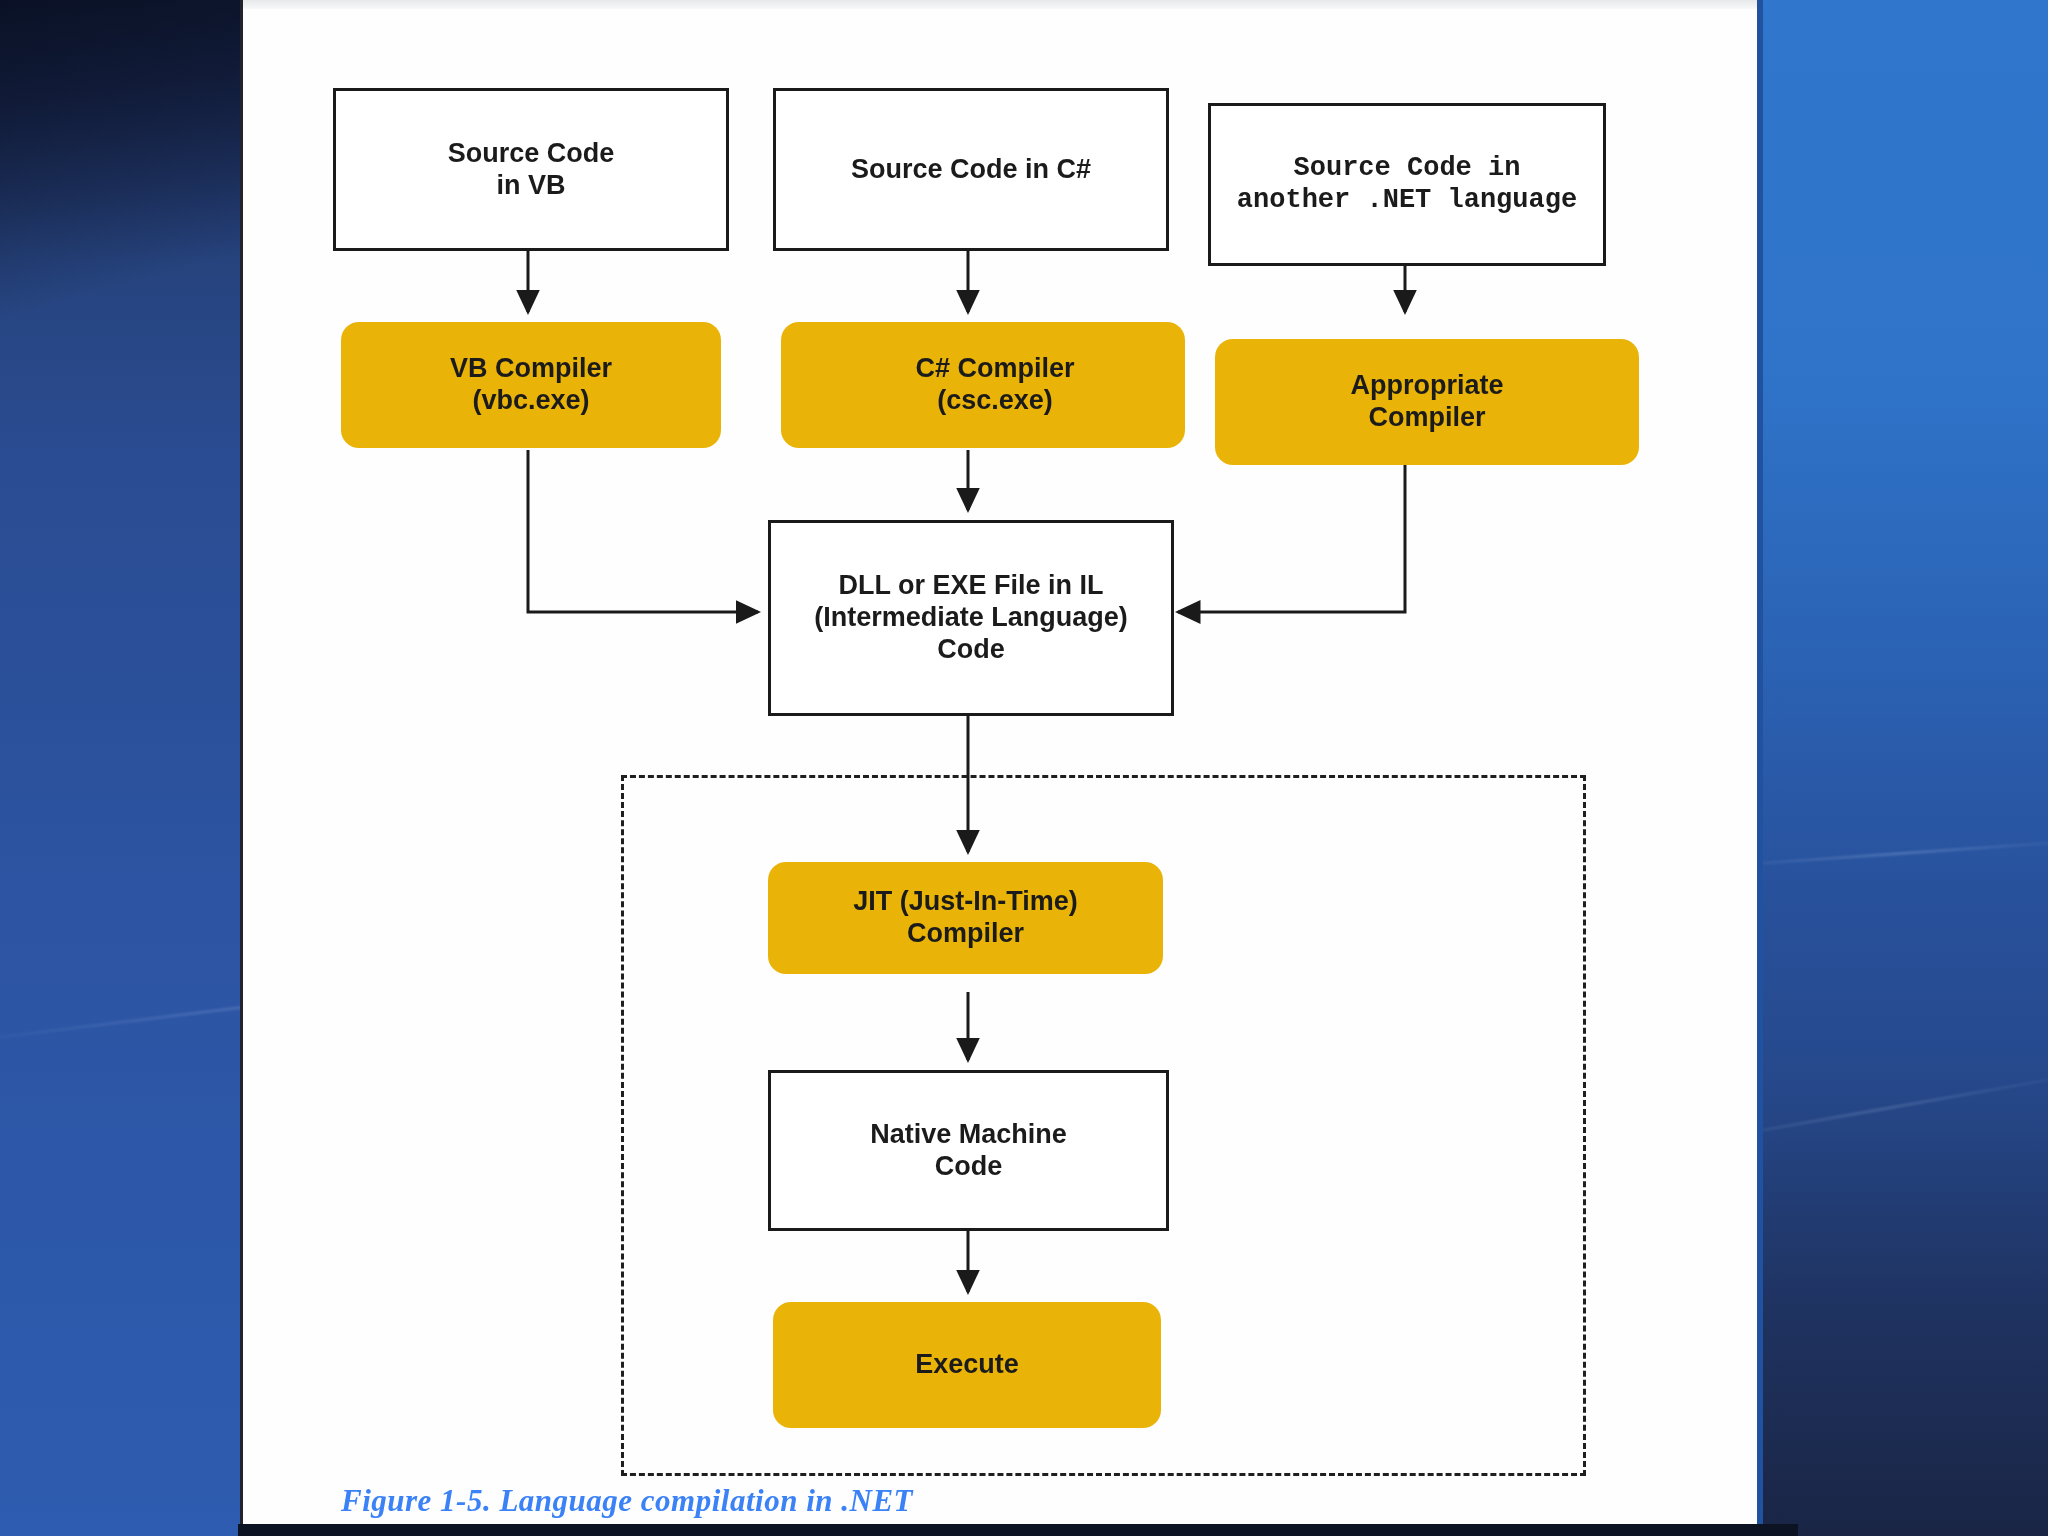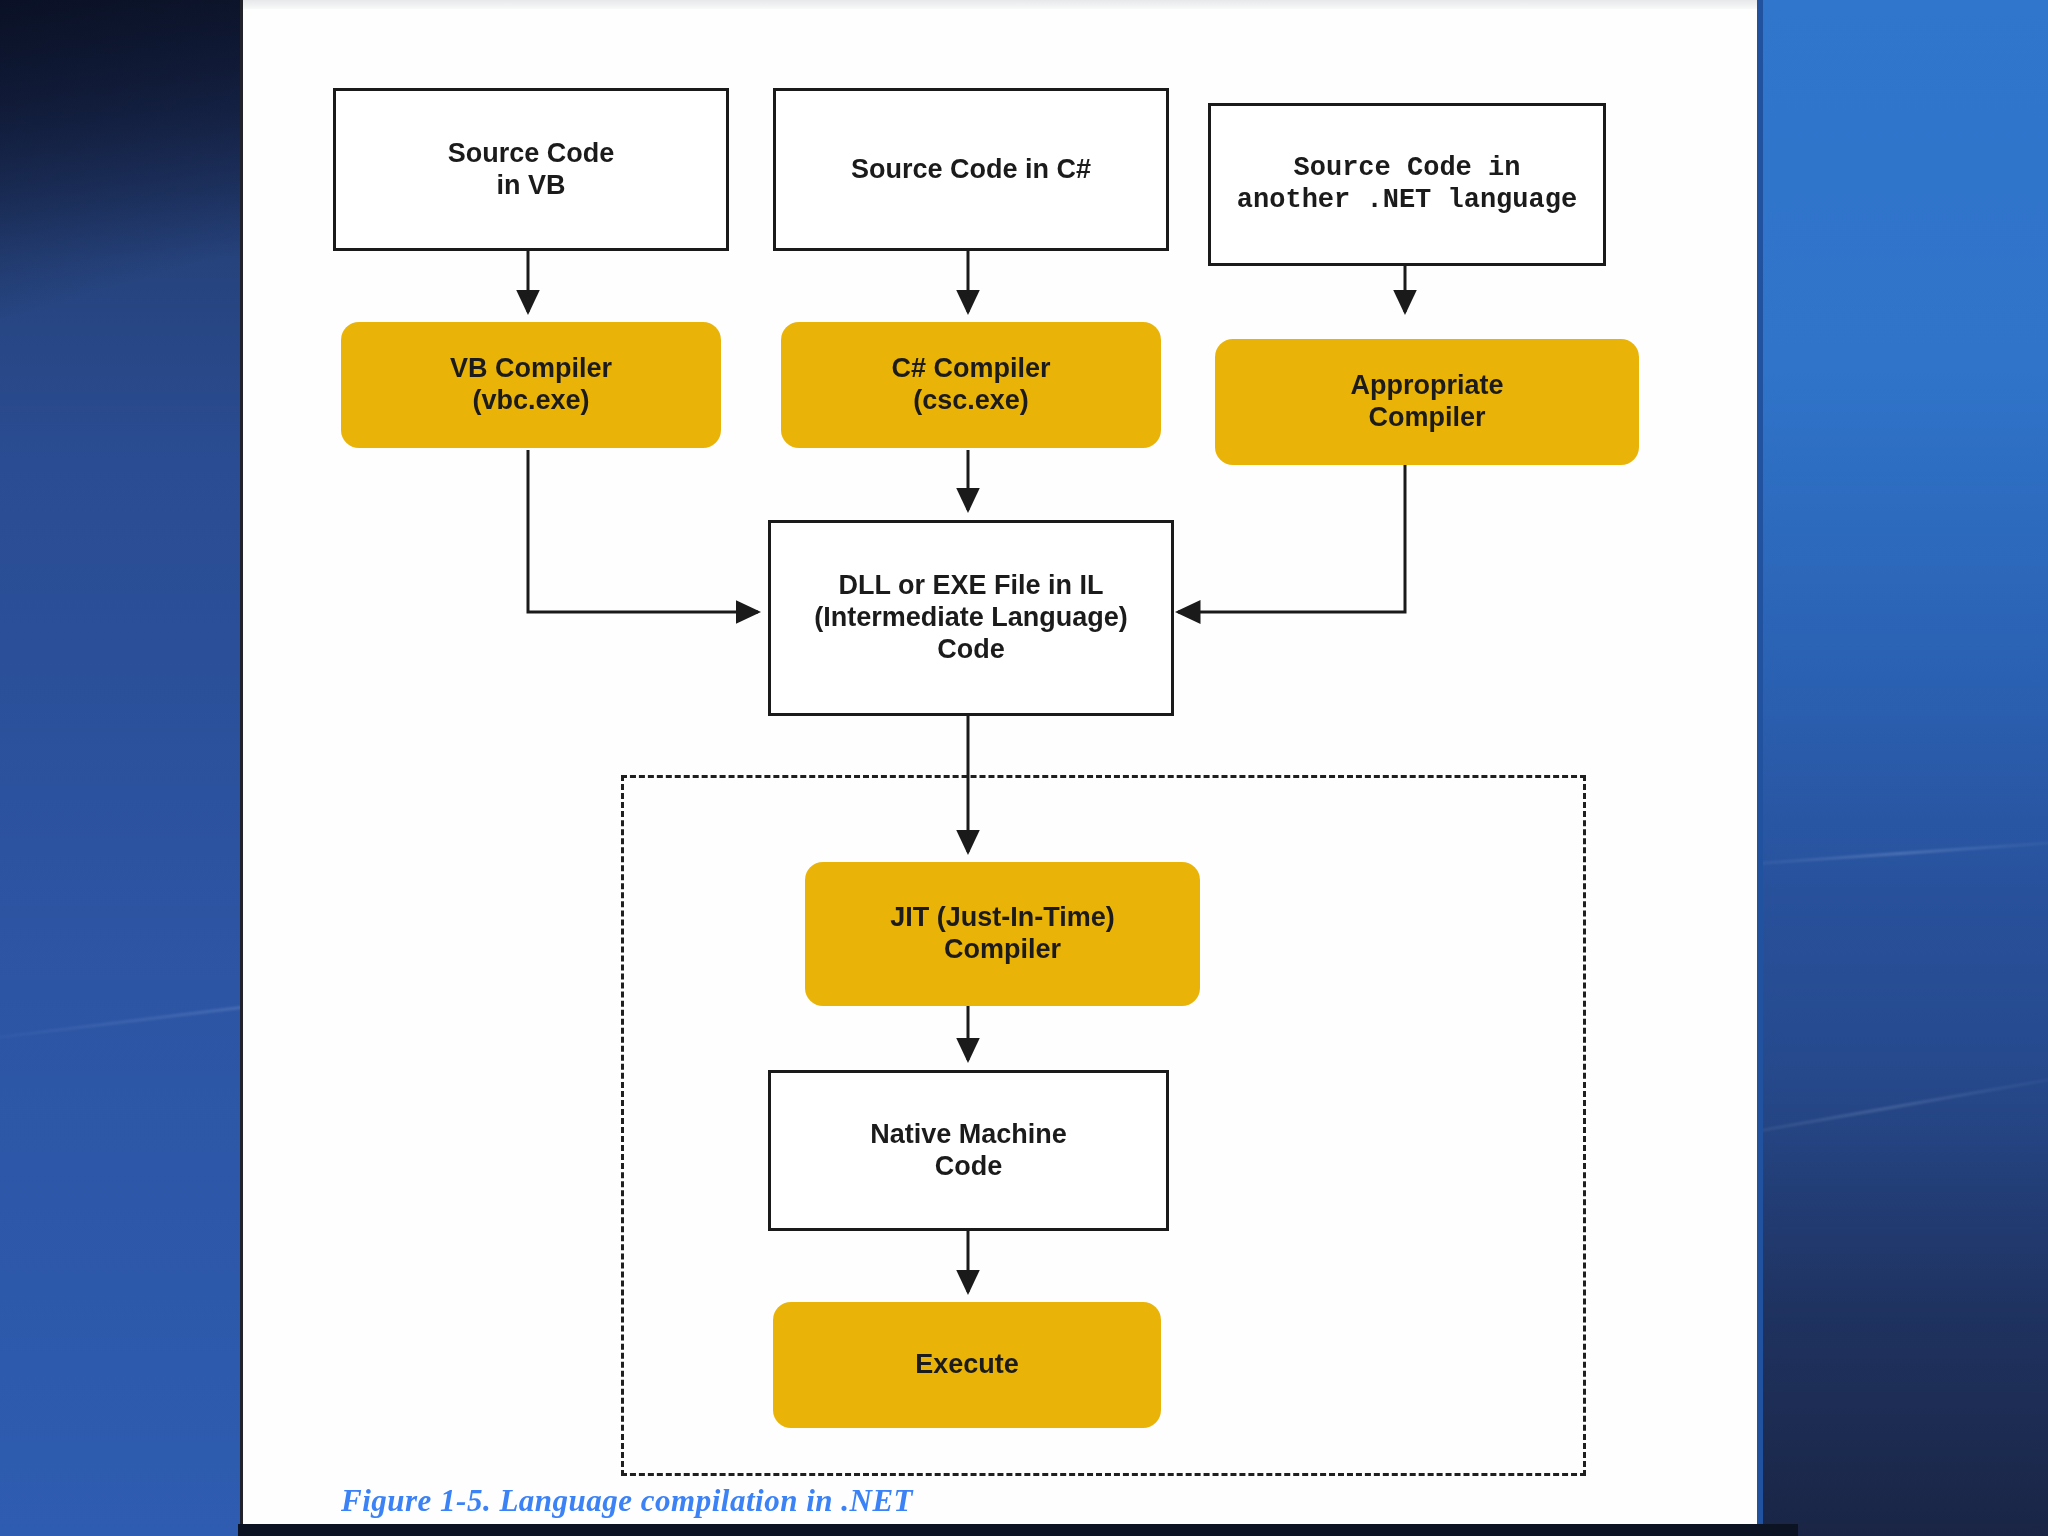--- a/index.html
+++ b/index.html
@@ -30,24 +30,24 @@
   
   .node{position:absolute;display:flex;align-items:center;justify-content:center;
     text-align:center;font:700 27px/1.18 "Liberation Sans",sans-serif;color:#1b1b1b;
     white-space:pre-line;}
   .rect{background:#ffffff;border:3px solid #1a1a1a;}
   .round{background:#eab308;border-radius:18px;}
   .n-src-vb   {left:90px; top:88px;  width:390px;height:157px;}
   .n-src-cs   {left:530px;top:88px;  width:390px;height:157px;}
   .n-src-other{left:965px;top:103px;  width:392px;height:157px;font-family:Liberation Mono, monospace;}
   .n-vbc      {left:98px; top:322px; width:380px;height:126px;}
-  .n-csc      {left:538px;top:322px; width:380px;height:126px;}
+  .n-csc      {left:538px;top:322px; width:380px;height:126px;padding-left:24px;}
   .n-appc     {left:972px;top:339px; width:424px;height:126px;}
   .n-il       {left:525px;top:520px; width:400px;height:190px;}
-  .n-jit      {left:525px;top:862px; width:395px;height:144px;margin-left:37px;}
+  .n-jit      {left:525px;top:862px; width:395px;height:112px;}
   .n-native   {left:525px;top:1070px;width:395px;height:155px;}
   .n-exec     {left:530px;top:1302px;width:388px;height:126px;}
   .dashed{position:absolute;left:378px;top:775px;width:959px;height:695px;
     border:3px dashed #1f1f1f;}
   .clr-label{position:absolute;left:1075px;top:818px;width:280px;text-align:center;
     font:italic 700 23px/1.25 "Liberation Sans",sans-serif;color:#1b1b1b;white-space:pre-line;}
   .caption{position:absolute;left:98px;top:1482px;
     font:italic 600 31px/1.2 "Liberation Serif",serif;color:#3b82f6;letter-spacing:.5px;}
   .connectors{position:absolute;left:0;top:0;}
   .connectors line,.connectors polyline{stroke:#1a1a1a;stroke-width:3;fill:none;}

